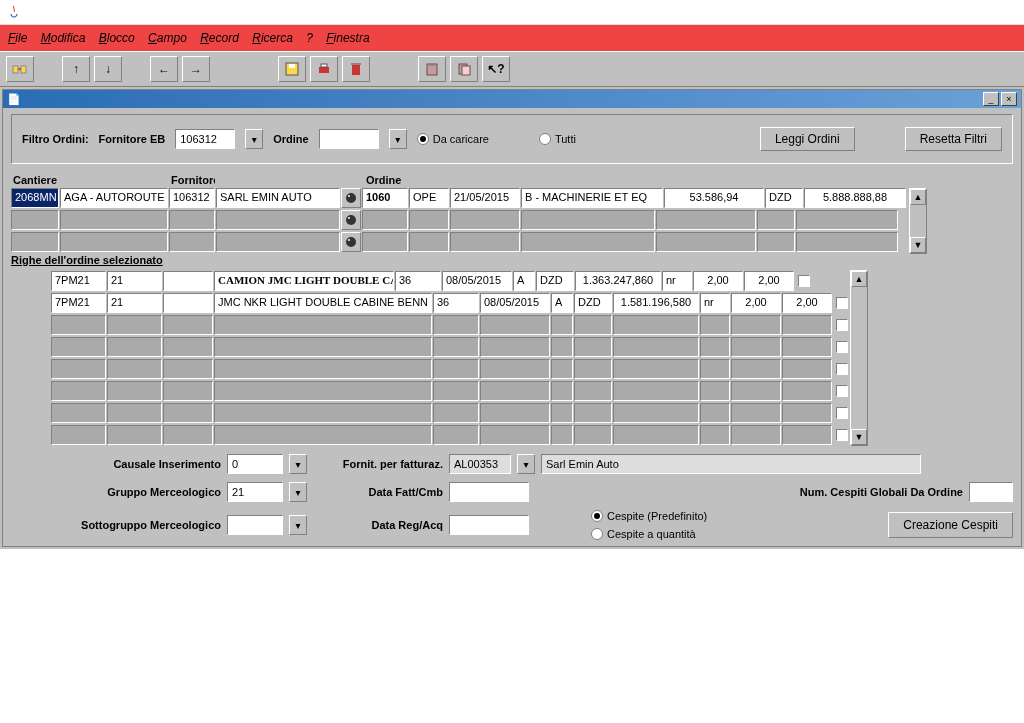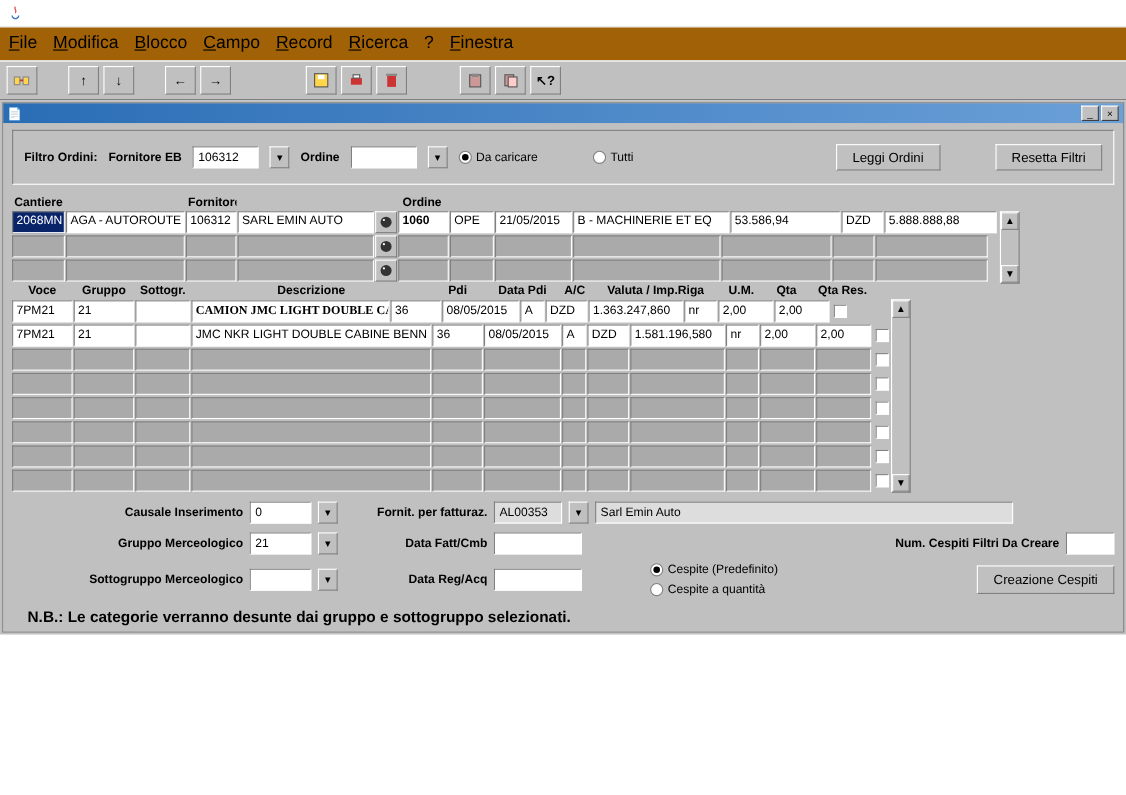--- a/index.html
+++ b/index.html
@@ -1,19 +1,19 @@
 <!DOCTYPE html>
 <html><head>
 <meta charset="utf-8">
 <style>
 * { box-sizing: border-box; margin: 0; padding: 0; font-family: "Segoe UI", Tahoma, sans-serif; }
 body { background: #fff; font-size: 11px; overflow: hidden; }
 .titlebar { background: #fff; padding: 4px 6px; font-size: 13px; color: #000; display: flex; align-items: center; gap: 6px; border-bottom:1px solid #ddd; }
 .java-icon { width:16px; height:16px; display:inline-block; }
-.menubar { background: #a16207; padding: 6px 8px; font-size: 16px; color:#000; }
+.menubar { background: #ef4444; padding: 6px 8px; font-size: 12px; color:#000;font-style:italic; }
 .menubar span { margin-right: 10px; cursor: default; }
 .menubar span u { text-decoration: underline; }
 .toolbar { background: #c0c0c0; padding: 4px 6px; display:flex; gap:4px; align-items: center; border-top:1px solid #fff; border-bottom:1px solid #808080; }
 .tb-btn { width:28px; height:26px; background:#c0c0c0; border:1px solid; border-color:#fff #808080 #808080 #fff; display:flex; align-items:center; justify-content:center; font-size:12px; cursor:pointer; }
 .tb-gap { width:20px; }
 .workspace { background:#c0c0c0; padding:2px; }
 .child-window { border:1px solid #808080; }
 .child-title { background:linear-gradient(to right,#2a6db5,#6ba0d8); color:#fff; padding:2px 4px; display:flex; align-items:center; font-size:11px; }
 .child-title .spacer { flex:1; }
 .cw-btn { width:16px; height:14px; background:#c0c0c0; border:1px solid; border-color:#fff #404040 #404040 #fff; margin-left:2px; font-size:9px; display:flex; align-items:center; justify-content:center; color:#000; cursor:pointer; }
@@ -37,21 +37,21 @@
 .righe-header { display:flex; font-weight:bold; font-size:11px; margin-bottom:2px; }
 .righe-row { display:flex; height:22px; align-items:center; }
 .righe-cell { background:#fff; border:1px solid; border-color:#808080 #fff #fff #808080; height:20px; padding:2px 3px; font-size:11px; margin-right:1px; overflow:hidden; white-space:nowrap; }
 .righe-cell.dark { background:#aaa; }
 .chk { width:12px; height:12px; background:#fff; border:1px solid; border-color:#808080 #fff #fff #808080; margin-left:3px; flex-shrink:0; }
 .scroll-v { width:18px; background:#c0c0c0; border:1px solid; border-color:#fff #808080 #808080 #fff; display:flex; flex-direction:column; margin-left:2px; }
 .scroll-btn { height:16px; background:#c0c0c0; border:1px solid; border-color:#fff #808080 #808080 #fff; display:flex; align-items:center; justify-content:center; font-size:9px; }
 .form-row { display:flex; align-items:center; margin-top:8px; gap:6px; }
 .form-lbl { font-weight:bold; font-size:11px; text-align:right; }
 .bottom-note { font-weight:bold; font-size:14px; margin-top:10px; margin-left:14px; }
-.ralign { text-align:left; }
+.ralign { text-align:center; }
 .icon-box { width:20px; height:20px; display:flex; align-items:center; justify-content:center; background:#c0c0c0; border:1px solid; border-color:#fff #808080 #808080 #fff; margin-right:1px; cursor:pointer; }
 </style>
 </head>
 <body>
 
 <div class="titlebar">
   <span class="java-icon">
     <svg viewBox="0 0 16 16">
         <path d="M5 10 C5 12 7 13 8 13 C9 13 11 12 11 10" stroke="#3a79c0" stroke-width="1.2" fill="none"></path>
         <path d="M8 2 C6 4 10 5 8 8" stroke="#d9534f" stroke-width="1.2" fill="none"></path>
@@ -224,37 +224,25 @@
         </div>
       </div>
       <div class="scroll-v" style="height:66px">
         <div class="scroll-btn">▲</div>
         <div style="flex:1"></div>
         <div class="scroll-btn">▼</div>
       </div>
     </div>
 
 
-
-    <div class="righe-header">
-      <div class="hdr" style="width:55px;text-align:center">Voce</div>
-      <div class="hdr" style="width:55px;text-align:center">Gruppo</div>
-      <div class="hdr" style="width:50px;text-align:center">Sottogr.</div>
-      <div class="hdr" style="width:218px;text-align:center">Descrizione</div>
-      <div class="hdr" style="width:46px;text-align:center">Pdi</div>
-      <div class="hdr" style="width:70px;text-align:center">Data Pdi</div>
-      <div class="hdr" style="width:22px;text-align:center">A/C</div>
-      <div class="hdr" style="width:124px;text-align:center">Valuta / Imp.Riga</div>
-      <div class="hdr" style="width:30px;text-align:center">U.M.</div>
-      <div class="hdr" style="width:50px;text-align:center">Qta</div>
-      <div class="hdr" style="width:50px;text-align:center">Qta Res.</div>
-    </div>
+    <div class="section-title">Righe dell'ordine selezionato</div>
+
 
     <div style="display:flex;">
-      <div id="righe-body" style="flex:0 0 auto;">
+      <div id="righe-body" style="flex:0 0 auto;margin-left:40px;">
             <div class="righe-row">
               <div class="righe-cell" style="width: 55px;">7PM21</div>
               <div class="righe-cell" style="width: 55px;">21</div>
               <div class="righe-cell" style="width: 50px;"></div>
               <div class="righe-cell" style="width: 180px; font-weight: bold; font-family: Liberation Serif, serif;">CAMION JMC LIGHT DOUBLE CABINE P</div>
               <div class="righe-cell" style="width: 46px;">36</div>
               <div class="righe-cell" style="width: 70px;">08/05/2015</div>
               <div class="righe-cell" style="width: 22px;">A</div>
               <div class="righe-cell" style="width: 38px;">DZD</div>
               <div class="righe-cell ralign" style="width: 86px;">1.363.247,860</div>
@@ -385,21 +373,21 @@
       <div class="combo-btn">▾</div>
       <input class="fld" style="width: 380px; background: rgb(221, 221, 221);" value="Sarl Emin Auto">
     </div>
     <div class="form-row">
       <div class="form-lbl" style="width:210px">Gruppo Merceologico</div>
       <input class="fld" style="width: 56px;" value="21">
       <div class="combo-btn">▾</div>
       <div class="form-lbl" style="width:130px">Data Fatt/Cmb</div>
       <input class="fld" style="width: 80px;" value="">
       <span style="flex:1"></span>
-      <div class="form-lbl">Num. Cespiti Filtri Da Creare</div>
+      <div class="form-lbl">Num. Cespiti Globali Da Ordine</div>
       <input class="fld" style="width: 44px;" value="">
     </div>
     <div class="form-row">
       <div class="form-lbl" style="width:210px">Sottogruppo Merceologico</div>
       <input class="fld" style="width: 56px;" value="">
       <div class="combo-btn">▾</div>
       <div class="form-lbl" style="width:130px">Data Reg/Acq</div>
       <input class="fld" style="width: 80px;" value="">
       <div style="width:50px"></div>
       <div style="display:flex;flex-direction:column;gap:6px;">
@@ -409,17 +397,16 @@
             </label>
         <label class="radio">
               <span class="radio-dot"></span>
               <span>Cespite a quantità</span>
             </label>
       </div>
       <span style="flex:1"></span>
       <button class="btn" style="height:26px">Creazione Cespiti</button>
     </div>
 
-    <div class="bottom-note">N.B.: Le categorie verranno desunte dai gruppo e sottogruppo selezionati.</div>
 
   </div>
 </div>
 </div>
 
 </body></html>

